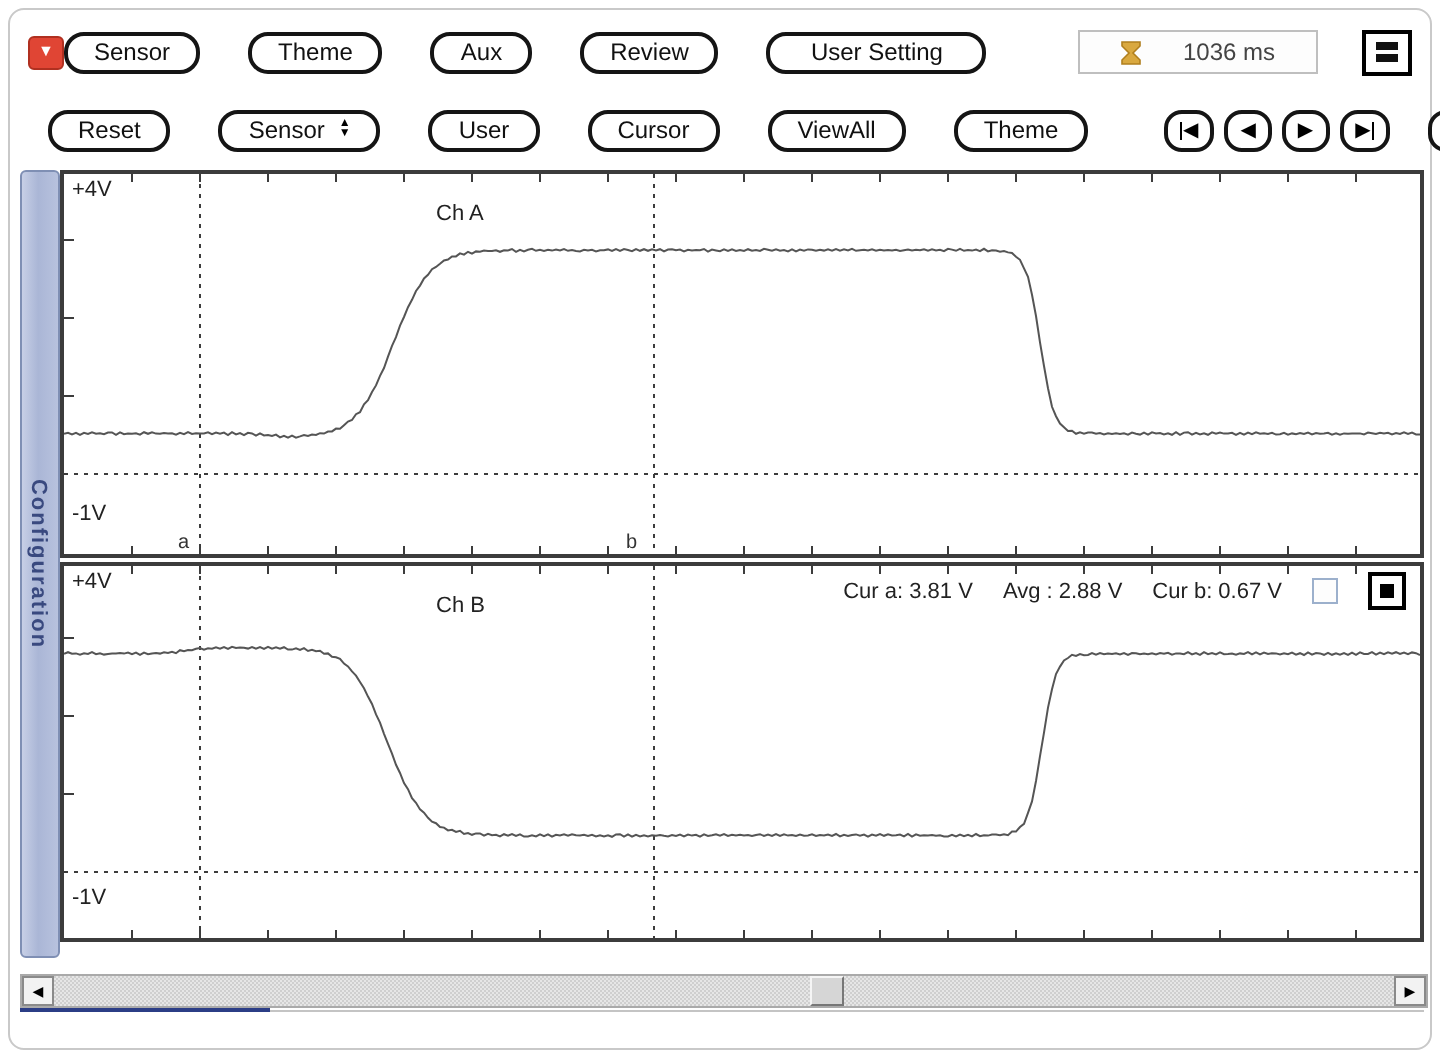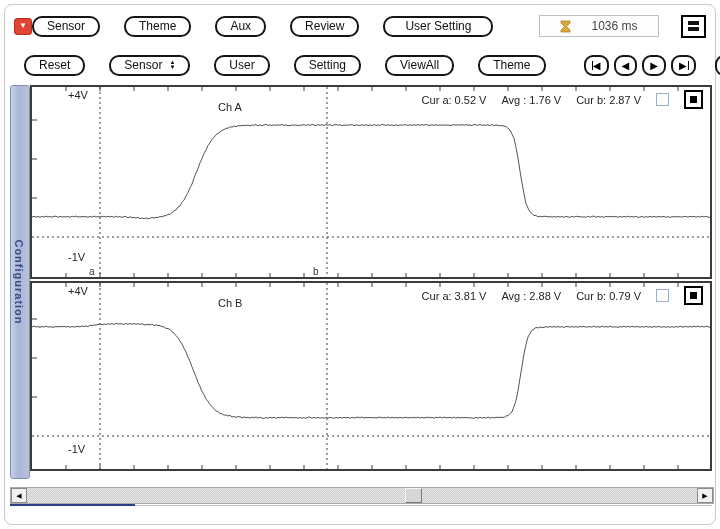--- a/index.html
+++ b/index.html
@@ -39,21 +39,21 @@
            border-radius:3px;cursor:pointer;
            background:linear-gradient(90deg,#c7cfe6 0%,#aab6d6 45%,#b8c2de 100%);}
   .sidebar .lbl{position:absolute;left:2px;top:50%;transform:translateY(-50%);
                 writing-mode:vertical-rl;font-size:11px;font-weight:bold;color:#39497f;letter-spacing:1px;}
 
   
   .channel{position:absolute;left:30px;width:678px;background:#fff;border:2px solid #3c3c3c;}
   .chA{top:85px;height:190px;}
   .chB{top:281px;height:186px;}
   .channel svg{position:absolute;inset:0;}
-  .vlab{position:absolute;left:4px;font-size:11px;color:#222;margin-left:32px;}
+  .vlab{position:absolute;left:4px;font-size:11px;color:#222;}
   .vmax{top:2px;} .vmin{bottom:14px;}
   .ch-title{position:absolute;left:186px;top:14px;font-size:11px;color:#222;}
   .readings{position:absolute;top:3px;right:7px;display:flex;align-items:center;gap:15px;
             font-size:11px;color:#222;}
   .chk{width:11px;height:11px;border:1px solid #9cb0cc;background:#fdfdfd;cursor:pointer;}
   .blk-btn{width:15px;height:15px;border:2px solid #000;background:#fff;display:flex;align-items:center;
            justify-content:center;cursor:pointer;}
   .blk-btn i{display:block;width:7px;height:7px;background:#000;}
   .cur-lab{position:absolute;bottom:0;font-size:10px;color:#333;}
 
@@ -102,21 +102,21 @@
   <div class="row2">
     <button class="pill">Reset</button>
     <button class="pill">
       <span>Sensor</span>
       <span class="spin">
         <span style="font-size:6px">▲</span>
         <span style="font-size:6px">▼</span>
       </span>
     </button>
     <button class="pill">User</button>
-    <button class="pill">Setting</button>
+    <button class="pill">Cursor</button>
     <button class="pill">ViewAll</button>
     <button class="pill">Theme</button>
     <span class="gap14"></span>
     <button class="sq-btn">
       <span class="vbar"></span>
       <span>◀</span>
     </button>
     <button class="sq-btn">
       <span>◀</span>
     </button>
@@ -185,29 +185,20 @@
         <line x1="0" y1="72" x2="5" y2="72" stroke="#3c3c3c" stroke-width="1"></line>
         <line x1="0" y1="33" x2="5" y2="33" stroke="#3c3c3c" stroke-width="1"></line>
         <line x1="0" y1="150" x2="678" y2="150" stroke="#3c3c3c" stroke-width="1" stroke-dasharray="2 3"></line>
         <line x1="68" y1="0" x2="68" y2="190" stroke="#3c3c3c" stroke-width="1" stroke-dasharray="2 3"></line>
         <line x1="295" y1="0" x2="295" y2="190" stroke="#3c3c3c" stroke-width="1" stroke-dasharray="2 3"></line>
         <path d="M0.0 129.9 L2.0 129.4 L4.0 130.2 L6.0 129.4 L8.0 130.4 L10.0 129.4 L12.0 130.0 L14.0 129.2 L16.0 129.9 L18.0 129.6 L20.0 130.1 L22.0 129.3 L24.0 129.2 L26.0 130.4 L28.0 129.2 L30.0 130.1 L32.0 129.7 L34.0 129.9 L36.0 129.6 L38.0 130.3 L40.0 129.1 L42.0 129.9 L44.0 129.1 L46.0 129.8 L48.0 129.9 L50.0 129.5 L52.0 129.8 L54.0 129.6 L56.0 130.3 L58.0 129.4 L60.0 130.1 L62.0 129.1 L64.0 130.0 L66.0 129.6 L68.0 129.8 L70.0 129.7 L72.0 129.2 L74.0 130.1 L76.0 129.3 L78.0 129.9 L80.0 129.3 L82.0 130.5 L84.0 129.1 L86.0 130.2 L88.0 129.5 L90.0 130.6 L92.0 129.4 L94.0 129.7 L96.0 130.8 L98.0 129.7 L100.0 130.7 L102.0 130.5 L104.0 131.0 L106.0 130.3 L108.0 131.7 L110.0 130.9 L112.0 131.8 L114.0 130.8 L116.0 131.8 L118.0 131.2 L120.0 130.5 L122.0 131.0 L124.0 130.3 L126.0 130.5 L128.0 129.6 L130.0 129.8 L132.0 128.8 L134.0 128.7 L136.0 127.3 L138.0 127.4 L140.0 125.6 L142.0 123.8 L144.0 123.0 L146.0 120.1 L148.0 119.1 L150.0 115.2 L152.0 113.1 L154.0 109.0 L156.0 105.7 L158.0 100.9 L160.0 97.0 L162.0 91.3 L164.0 85.9 L166.0 81.6 L168.0 75.8 L170.0 71.5 L172.0 66.6 L174.0 62.9 L176.0 58.5 L178.0 55.8 L180.0 52.2 L182.0 50.4 L184.0 47.6 L186.0 46.5 L188.0 44.9 L190.0 43.2 L192.0 42.8 L194.0 41.2 L196.0 41.2 L198.0 39.7 L200.0 40.3 L202.0 38.9 L204.0 39.8 L206.0 38.7 L208.0 38.9 L210.0 38.3 L212.0 38.5 L214.0 38.5 L216.0 38.1 L218.0 38.9 L220.0 38.1 L222.0 38.2 L224.0 37.5 L226.0 38.9 L228.0 37.9 L230.0 38.7 L232.0 37.9 L234.0 37.4 L236.0 38.4 L238.0 37.9 L240.0 38.5 L242.0 37.9 L244.0 38.3 L246.0 37.8 L248.0 38.2 L250.0 37.5 L252.0 38.4 L254.0 38.0 L256.0 38.5 L258.0 38.7 L260.0 37.9 L262.0 38.3 L264.0 37.9 L266.0 38.7 L268.0 38.1 L270.0 38.1 L272.0 37.7 L274.0 38.5 L276.0 37.5 L278.0 38.4 L280.0 37.5 L282.0 38.0 L284.0 38.6 L286.0 37.5 L288.0 38.4 L290.0 37.6 L292.0 38.4 L294.0 37.6 L296.0 38.2 L298.0 37.6 L300.0 38.7 L302.0 37.8 L304.0 37.6 L306.0 38.1 L308.0 37.8 L310.0 38.7 L312.0 37.9 L314.0 38.3 L316.0 38.0 L318.0 38.1 L320.0 37.5 L322.0 38.8 L324.0 37.8 L326.0 38.2 L328.0 38.6 L330.0 37.7 L332.0 38.5 L334.0 37.7 L336.0 38.5 L338.0 38.0 L340.0 38.5 L342.0 37.6 L344.0 38.4 L346.0 38.0 L348.0 38.5 L350.0 37.4 L352.0 37.9 L354.0 38.4 L356.0 37.7 L358.0 38.4 L360.0 38.0 L362.0 38.7 L364.0 37.7 L366.0 38.7 L368.0 37.8 L370.0 38.3 L372.0 37.7 L374.0 37.9 L376.0 38.4 L378.0 37.9 L380.0 38.3 L382.0 37.7 L384.0 38.3 L386.0 37.5 L388.0 38.3 L390.0 37.7 L392.0 38.2 L394.0 37.4 L396.0 38.4 L398.0 38.1 L400.0 37.9 L402.0 38.2 L404.0 37.7 L406.0 38.4 L408.0 37.9 L410.0 38.3 L412.0 38.0 L414.0 38.3 L416.0 37.9 L418.0 38.5 L420.0 38.1 L422.0 37.8 L424.0 38.2 L426.0 37.9 L428.0 38.1 L430.0 37.6 L432.0 38.3 L434.0 37.7 L436.0 38.2 L438.0 37.9 L440.0 38.6 L442.0 37.4 L444.0 37.8 L446.0 38.4 L448.0 37.4 L450.0 38.4 L452.0 38.0 L454.0 38.3 L456.0 37.8 L458.0 38.6 L460.0 37.4 L462.0 38.7 L464.0 38.1 L466.0 38.3 L468.0 38.9 L470.0 38.5 L472.0 39.2 L474.0 39.5 L476.0 41.4 L478.0 42.9 L480.0 47.2 L482.0 51.4 L484.0 60.4 L486.0 71.0 L488.0 84.2 L490.0 96.0 L492.0 107.1 L494.0 116.4 L496.0 121.1 L498.0 124.8 L500.0 126.6 L502.0 128.5 L504.0 128.4 L506.0 129.9 L508.0 129.2 L510.0 129.8 L512.0 129.3 L514.0 129.3 L516.0 129.9 L518.0 129.5 L520.0 130.2 L522.0 129.6 L524.0 130.0 L526.0 129.6 L528.0 130.0 L530.0 129.6 L532.0 130.3 L534.0 129.3 L536.0 129.9 L538.0 130.3 L540.0 129.3 L542.0 130.3 L544.0 129.2 L546.0 129.7 L548.0 129.5 L550.0 130.2 L552.0 129.7 L554.0 130.4 L556.0 129.1 L558.0 130.4 L560.0 129.3 L562.0 129.1 L564.0 130.3 L566.0 129.4 L568.0 130.2 L570.0 129.6 L572.0 130.4 L574.0 129.2 L576.0 129.9 L578.0 129.3 L580.0 129.8 L582.0 129.7 L584.0 129.4 L586.0 130.4 L588.0 129.4 L590.0 130.3 L592.0 129.3 L594.0 130.1 L596.0 129.2 L598.0 129.9 L600.0 129.6 L602.0 130.0 L604.0 129.4 L606.0 130.3 L608.0 130.1 L610.0 129.4 L612.0 130.3 L614.0 129.7 L616.0 130.1 L618.0 129.5 L620.0 130.0 L622.0 129.3 L624.0 130.2 L626.0 129.5 L628.0 129.9 L630.0 129.7 L632.0 129.4 L634.0 130.3 L636.0 129.7 L638.0 130.4 L640.0 129.7 L642.0 129.9 L644.0 129.7 L646.0 129.8 L648.0 129.7 L650.0 130.2 L652.0 129.3 L654.0 129.6 L656.0 130.0 L658.0 129.4 L660.0 129.8 L662.0 129.4 L664.0 130.2 L666.0 129.5 L668.0 130.0 L670.0 129.2 L672.0 130.0 L674.0 129.3 L676.0 130.2 L678.0 130.2 " fill="none" stroke="#555" stroke-width="1"></path>
       </svg>
     <span class="vlab vmax">+4V</span>
     <span class="vlab vmin">-1V</span>
     <span class="ch-title">Ch A</span>
-    <div class="readings">
-      <span>Cur a: 0.52 V</span>
-      <span>Avg : 1.76 V</span>
-      <span>Cur b: 2.87 V</span>
-      <span class="chk"></span>
-      <span class="blk-btn">
-          <i></i>
-        </span>
-    </div>
     <span class="cur-lab" style="left:57px">a</span>
     <span class="cur-lab" style="left:281px">b</span>
   </div>
 
   <div class="channel chB">
     <svg id="svgB" width="678" height="186" viewBox="0 0 678 186">
         <line x1="34" y1="0" x2="34" y2="4" stroke="#3c3c3c" stroke-width="1"></line>
         <line x1="34" y1="182" x2="34" y2="186" stroke="#3c3c3c" stroke-width="1"></line>
         <line x1="68" y1="0" x2="68" y2="4" stroke="#3c3c3c" stroke-width="1"></line>
         <line x1="68" y1="182" x2="68" y2="186" stroke="#3c3c3c" stroke-width="1"></line>
@@ -252,21 +243,21 @@
         <line x1="68" y1="0" x2="68" y2="186" stroke="#3c3c3c" stroke-width="1" stroke-dasharray="2 3"></line>
         <line x1="295" y1="0" x2="295" y2="186" stroke="#3c3c3c" stroke-width="1" stroke-dasharray="2 3"></line>
         <path d="M0.0 43.9 L2.0 43.1 L4.0 43.9 L6.0 43.7 L8.0 44.3 L10.0 43.6 L12.0 44.0 L14.0 43.1 L16.0 44.1 L18.0 43.6 L20.0 44.3 L22.0 44.0 L24.0 43.7 L26.0 43.8 L28.0 43.5 L30.0 43.8 L32.0 43.3 L34.0 44.1 L36.0 43.3 L38.0 44.4 L40.0 43.3 L42.0 44.1 L44.0 43.7 L46.0 43.5 L48.0 43.8 L50.0 43.1 L52.0 43.5 L54.0 42.9 L56.0 43.6 L58.0 42.1 L60.0 42.6 L62.0 42.0 L64.0 42.1 L66.0 41.4 L68.0 41.0 L70.0 41.8 L72.0 41.1 L74.0 41.4 L76.0 40.7 L78.0 41.3 L80.0 40.5 L82.0 41.4 L84.0 40.4 L86.0 41.0 L88.0 40.8 L90.0 40.9 L92.0 41.3 L94.0 40.5 L96.0 41.3 L98.0 40.5 L100.0 41.4 L102.0 40.4 L104.0 41.3 L106.0 40.7 L108.0 41.4 L110.0 40.6 L112.0 41.8 L114.0 41.8 L116.0 41.2 L118.0 42.0 L120.0 41.1 L122.0 42.5 L124.0 41.9 L126.0 42.6 L128.0 42.4 L130.0 43.9 L132.0 43.7 L134.0 45.4 L136.0 45.6 L138.0 46.4 L140.0 48.8 L142.0 50.2 L144.0 52.7 L146.0 54.8 L148.0 58.0 L150.0 61.1 L152.0 65.3 L154.0 69.0 L156.0 74.2 L158.0 78.3 L160.0 83.9 L162.0 88.9 L164.0 93.8 L166.0 99.4 L168.0 103.5 L170.0 108.5 L172.0 111.6 L174.0 116.1 L176.0 118.4 L178.0 121.7 L180.0 123.3 L182.0 125.9 L184.0 127.8 L186.0 128.6 L188.0 130.5 L190.0 130.8 L192.0 132.2 L194.0 131.9 L196.0 133.0 L198.0 132.4 L200.0 134.0 L202.0 133.5 L204.0 134.4 L206.0 133.7 L208.0 133.7 L210.0 134.8 L212.0 133.9 L214.0 134.6 L216.0 134.4 L218.0 135.2 L220.0 134.1 L222.0 134.8 L224.0 134.0 L226.0 135.0 L228.0 134.2 L230.0 135.3 L232.0 135.2 L234.0 134.6 L236.0 135.2 L238.0 134.2 L240.0 135.1 L242.0 134.2 L244.0 135.3 L246.0 134.4 L248.0 134.7 L250.0 134.2 L252.0 134.9 L254.0 134.1 L256.0 134.6 L258.0 134.7 L260.0 134.4 L262.0 135.0 L264.0 134.4 L266.0 135.2 L268.0 134.6 L270.0 135.2 L272.0 134.6 L274.0 135.4 L276.0 134.2 L278.0 134.1 L280.0 135.3 L282.0 134.2 L284.0 135.3 L286.0 134.4 L288.0 135.2 L290.0 134.6 L292.0 135.2 L294.0 134.6 L296.0 134.9 L298.0 134.5 L300.0 134.9 L302.0 135.2 L304.0 134.5 L306.0 135.0 L308.0 134.3 L310.0 135.2 L312.0 134.3 L314.0 134.8 L316.0 134.4 L318.0 135.3 L320.0 134.2 L322.0 135.0 L324.0 134.6 L326.0 134.1 L328.0 134.8 L330.0 134.0 L332.0 135.0 L334.0 134.4 L336.0 134.7 L338.0 134.4 L340.0 134.8 L342.0 134.5 L344.0 135.0 L346.0 134.5 L348.0 134.1 L350.0 135.0 L352.0 134.3 L354.0 135.0 L356.0 134.0 L358.0 135.0 L360.0 134.2 L362.0 134.8 L364.0 134.5 L366.0 135.0 L368.0 134.3 L370.0 134.9 L372.0 134.7 L374.0 134.2 L376.0 135.0 L378.0 134.5 L380.0 134.7 L382.0 134.3 L384.0 135.0 L386.0 134.0 L388.0 135.2 L390.0 134.4 L392.0 135.0 L394.0 134.5 L396.0 134.2 L398.0 134.8 L400.0 134.3 L402.0 135.3 L404.0 134.3 L406.0 134.8 L408.0 134.0 L410.0 134.9 L412.0 134.1 L414.0 134.7 L416.0 134.6 L418.0 134.3 L420.0 135.2 L422.0 134.0 L424.0 135.3 L426.0 134.2 L428.0 134.9 L430.0 134.6 L432.0 134.7 L434.0 134.5 L436.0 134.9 L438.0 134.6 L440.0 135.2 L442.0 135.2 L444.0 134.4 L446.0 135.2 L448.0 134.3 L450.0 135.1 L452.0 134.4 L454.0 135.2 L456.0 134.0 L458.0 135.1 L460.0 134.6 L462.0 134.8 L464.0 134.3 L466.0 134.3 L468.0 134.6 L470.0 134.1 L472.0 134.6 L474.0 132.8 L476.0 132.8 L478.0 130.5 L480.0 128.9 L482.0 123.4 L484.0 117.7 L486.0 107.5 L488.0 95.1 L490.0 83.3 L492.0 70.8 L494.0 61.6 L496.0 54.0 L498.0 50.3 L500.0 47.2 L502.0 46.0 L504.0 44.4 L506.0 45.0 L508.0 44.0 L510.0 44.6 L512.0 44.5 L514.0 43.5 L516.0 44.3 L518.0 43.5 L520.0 44.1 L522.0 43.7 L524.0 44.0 L526.0 43.6 L528.0 44.2 L530.0 43.5 L532.0 44.5 L534.0 43.5 L536.0 43.6 L538.0 44.1 L540.0 43.7 L542.0 44.1 L544.0 43.6 L546.0 44.2 L548.0 43.5 L550.0 43.9 L552.0 43.4 L554.0 44.3 L556.0 43.7 L558.0 43.7 L560.0 44.1 L562.0 43.1 L564.0 44.2 L566.0 43.5 L568.0 44.4 L570.0 43.1 L572.0 44.1 L574.0 43.5 L576.0 44.2 L578.0 43.2 L580.0 44.1 L582.0 44.0 L584.0 43.8 L586.0 44.4 L588.0 43.7 L590.0 44.0 L592.0 43.1 L594.0 44.2 L596.0 43.2 L598.0 44.2 L600.0 43.3 L602.0 44.0 L604.0 43.6 L606.0 43.7 L608.0 44.2 L610.0 43.6 L612.0 44.1 L614.0 43.3 L616.0 44.3 L618.0 43.6 L620.0 44.5 L622.0 43.2 L624.0 44.3 L626.0 43.5 L628.0 43.7 L630.0 44.4 L632.0 43.4 L634.0 44.4 L636.0 43.6 L638.0 44.3 L640.0 43.5 L642.0 44.4 L644.0 43.3 L646.0 44.4 L648.0 43.2 L650.0 44.0 L652.0 44.0 L654.0 43.1 L656.0 44.3 L658.0 43.3 L660.0 44.1 L662.0 43.2 L664.0 43.9 L666.0 43.1 L668.0 44.0 L670.0 43.3 L672.0 44.1 L674.0 43.2 L676.0 43.6 L678.0 44.5 " fill="none" stroke="#555" stroke-width="1"></path>
       </svg>
     <span class="vlab vmax">+4V</span>
     <span class="vlab vmin">-1V</span>
     <span class="ch-title">Ch B</span>
     <div class="readings">
       <span>Cur a: 3.81 V</span>
       <span>Avg : 2.88 V</span>
-      <span>Cur b: 0.79 V</span>
+      <span>Cur b: 0.67 V</span>
       <span class="chk"></span>
       <span class="blk-btn">
           <i></i>
         </span>
     </div>
   </div>
 
   <div class="hscroll">
     <div class="sb-arrow sb-left">◀</div>
     <div class="sb-arrow sb-right">▶</div>

